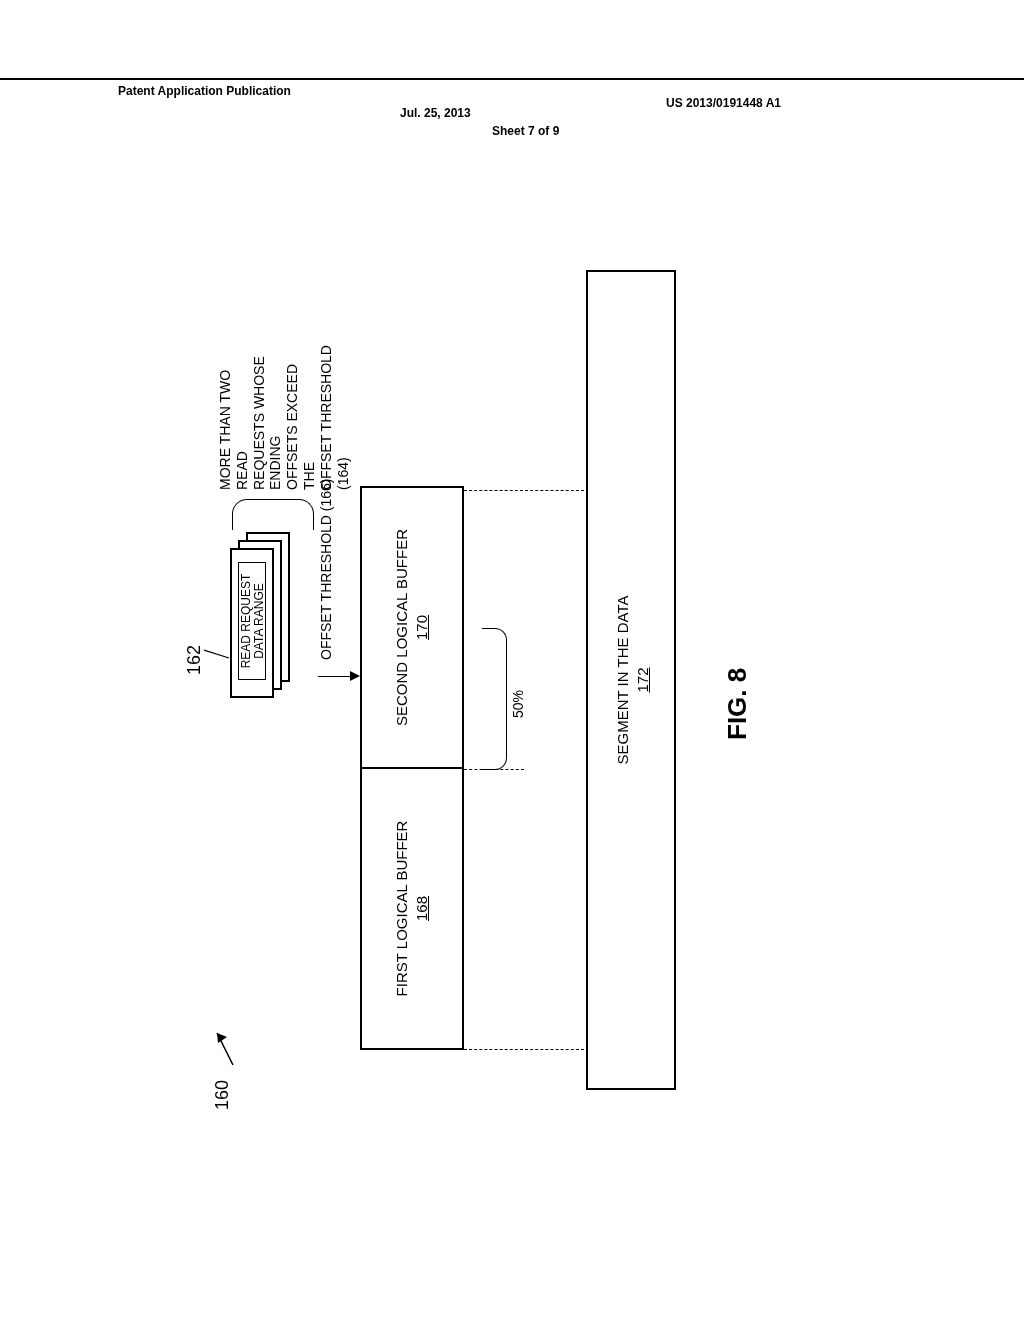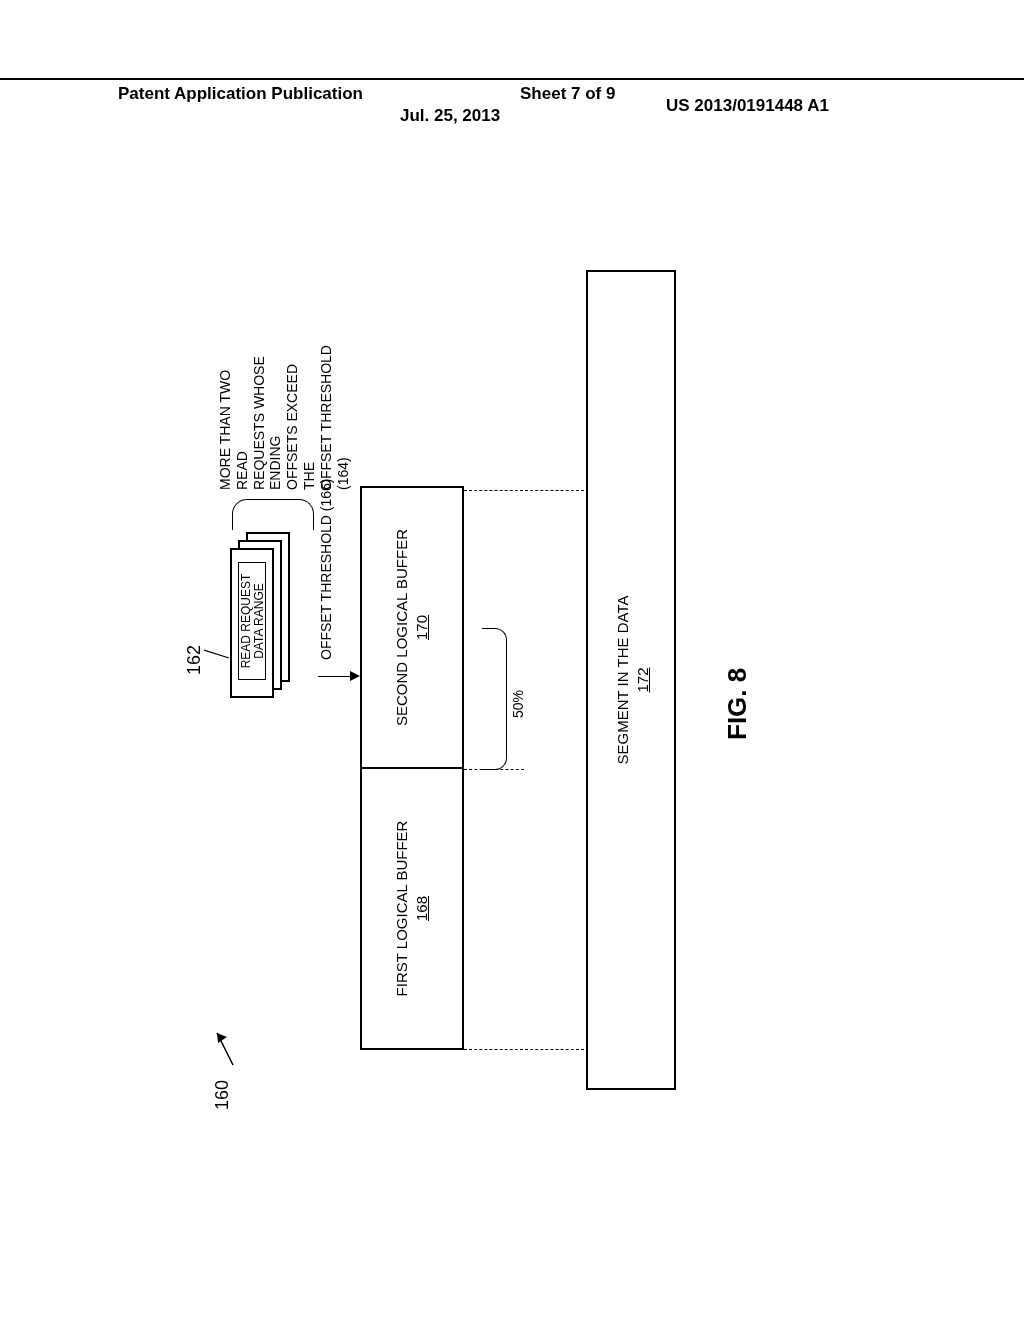--- a/index.html
+++ b/index.html
@@ -12,37 +12,38 @@
       position: relative;
     }
     .header {
       position: absolute;
       top: 78px;
       left: 0;
       right: 0;
       border-top: 2px solid #000;
       padding-top: 4px;
       display: flex;
-      font-size: 17px;
+      font-size: 12px;
     }
     .header-left {
       position: absolute;
       left: 118px;
       font-weight: bold;
     }
     .header-mid {
       position: absolute;
       left: 400px;
       font-weight: bold;
       margin-top: 22px;
     }
     .header-sheet {
       position: absolute;
-      left: 520px;
-      font-weight: bold;
+      left: 492px;
+      font-weight: bold;
+      margin-top: 40px;
     }
     .header-right {
       position: absolute;
       left: 666px;
       font-weight: bold;
       margin-top: 12px;
     }
     .diagram {
       position: absolute;
       left: 512px;

